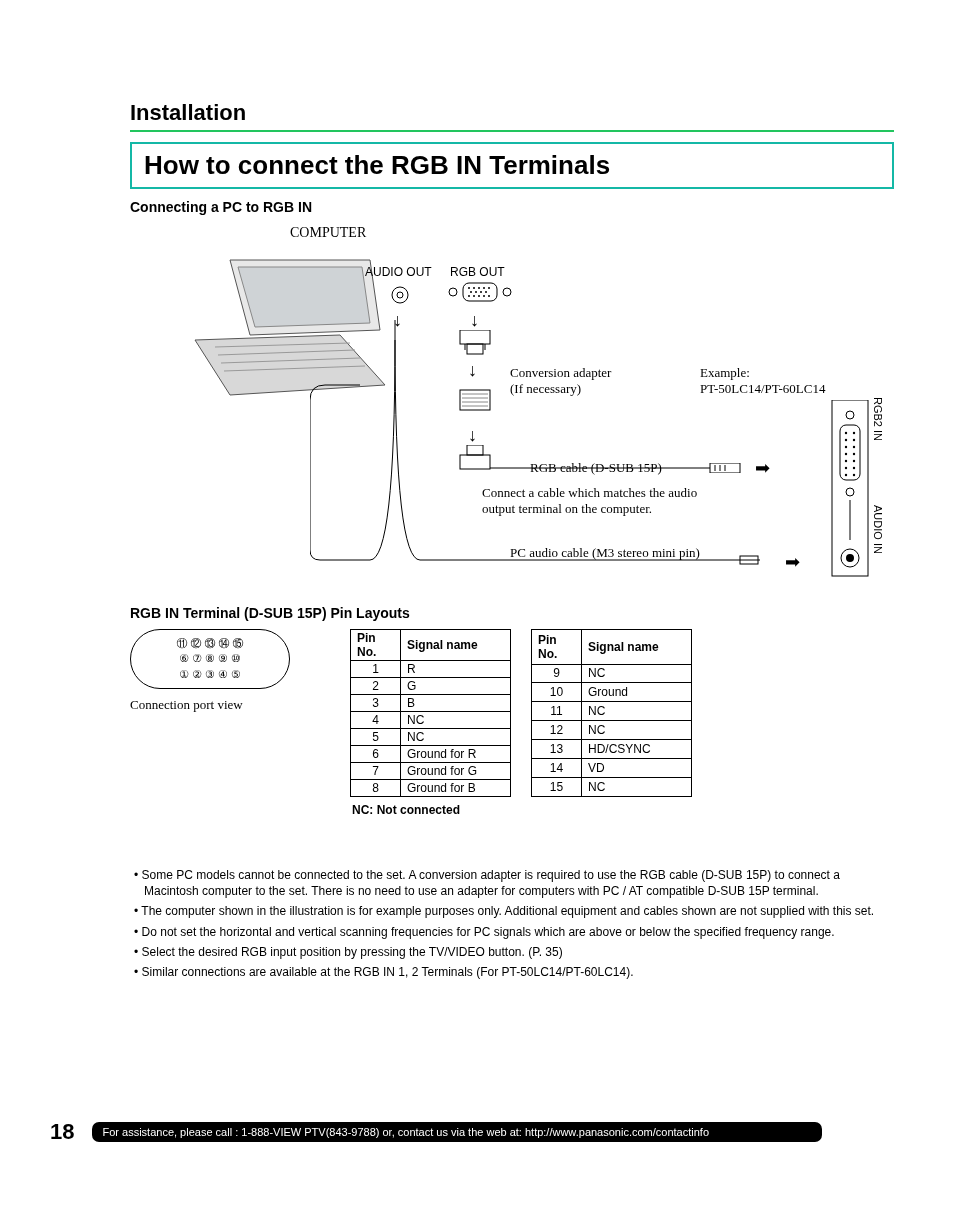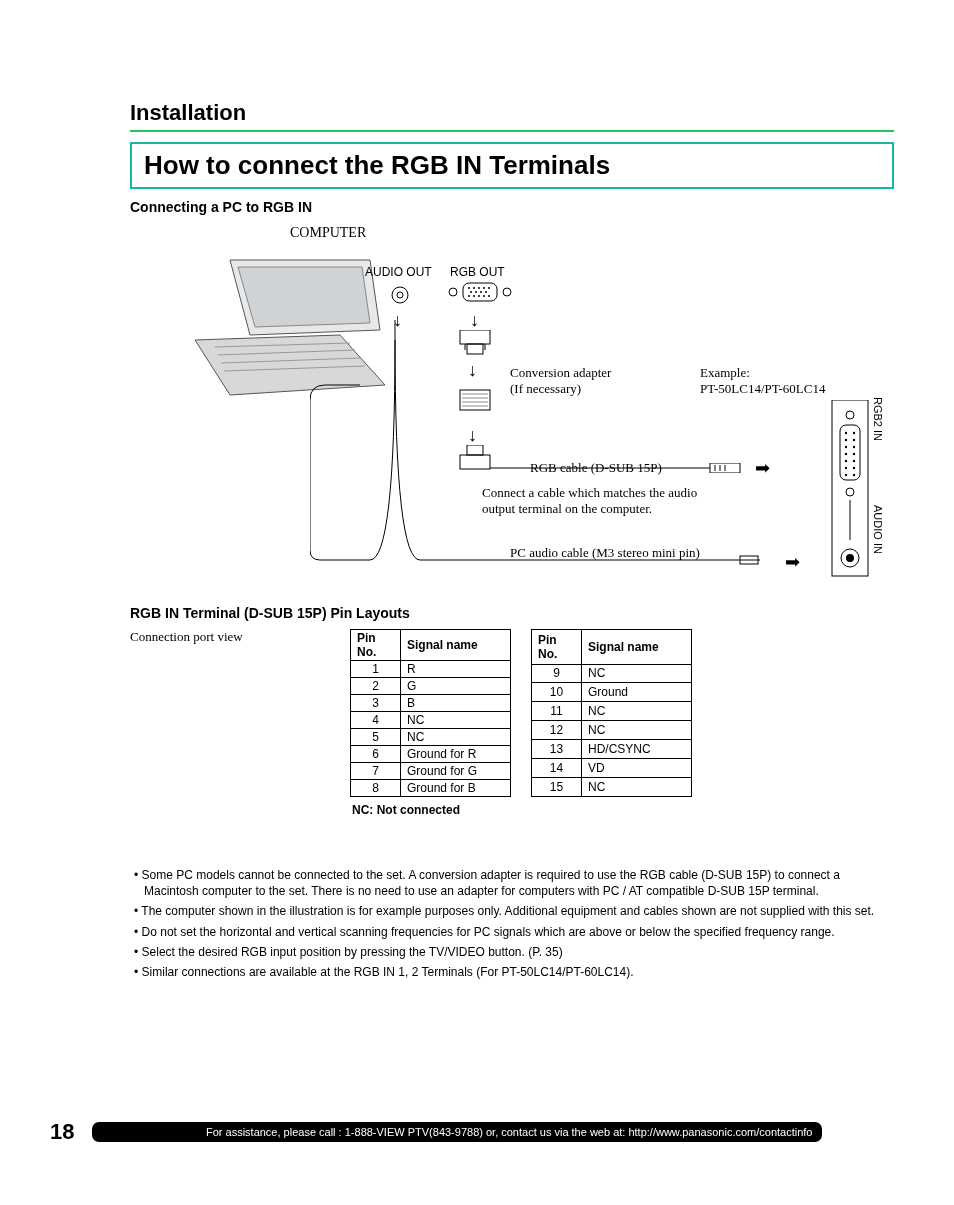--- a/index.html
+++ b/index.html
@@ -103,21 +103,20 @@
   .notes-block li { padding-left: 14px; text-indent: -10px; margin-bottom: 4px; line-height: 1.35; }
   .notes-block li::before { content: "•  "; }
 
   .footer {
     position: absolute;
     left: 50px;
     bottom: 60px;
     display: flex;
     align-items: center;
     gap: 18px;
-    text-align: right;
   }
   .page-num { font-size: 22px; font-weight: bold; }
   .footer-bar {
     background: #000;
     color: #fff;
     font-size: 11px;
     padding: 4px 10px;
     width: 730px;
     border-radius: 7px;
   }
@@ -261,20 +260,25 @@
     <circle cx="20" cy="158" r="4" fill="#000"></circle>
   </svg>
   <div class="rear-label-rgb">RGB2 IN</div>
   <div class="rear-label-audio">AUDIO IN</div>
 </div>
 
 <div class="subhead2">RGB IN Terminal (D-SUB 15P) Pin Layouts</div>
 
 <div class="pin-section">
   <div class="port-view">
+    <div class="dsub-shape">
+      <div>⑪ ⑫ ⑬ ⑭ ⑮</div>
+      <div>⑥ ⑦ ⑧ ⑨ ⑩</div>
+      <div>① ② ③ ④ ⑤</div>
+    </div>
     <div class="port-caption">Connection port view</div>
   </div>
 
   <div class="pin-tables">
     <table class="pin">
       <tbody>
           <tr>
             <th>Pin No.</th>
             <th style="width:110px">Signal name</th>
           </tr>

